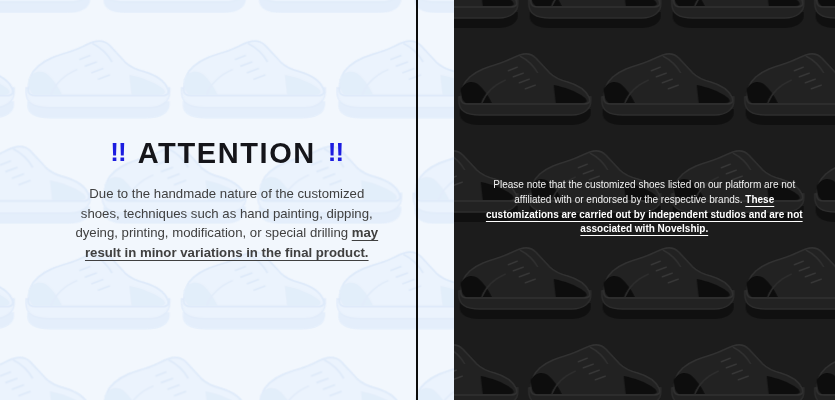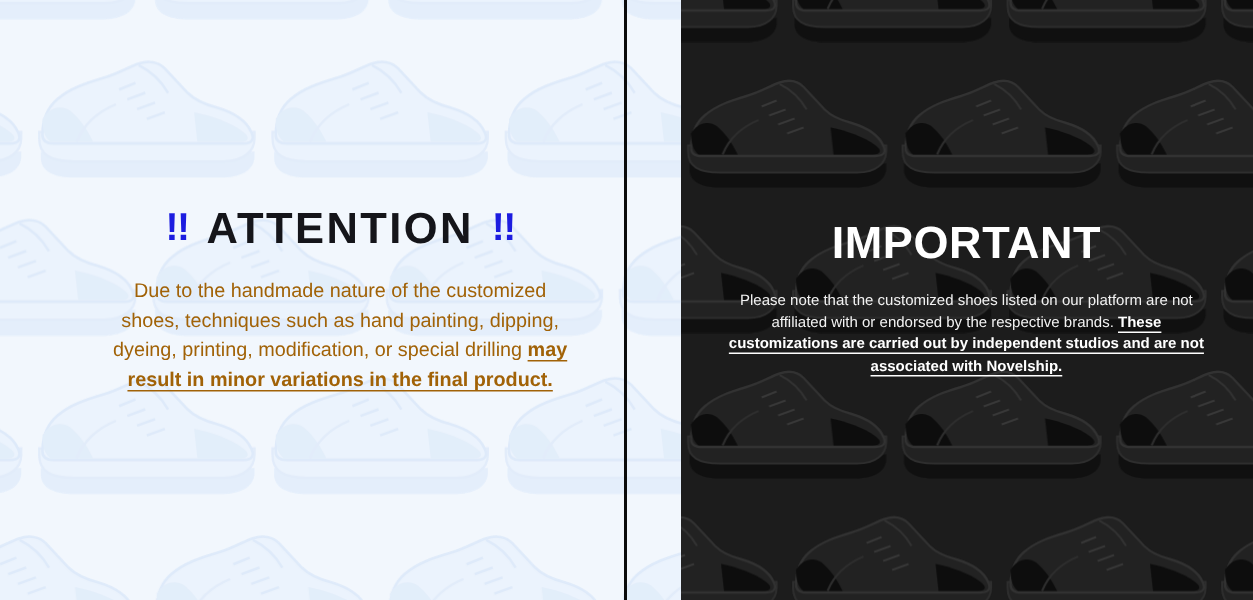--- a/index.html
+++ b/index.html
@@ -78,21 +78,21 @@
     line-height:1.06;
     margin-bottom:15px;
     text-transform:uppercase;
   }
   .heading-right .hr-line { display:block; }
 
   
   .body-left {
     font-size:13.2px;
     line-height:1.48;
-    color:#a16207;
+    color:#404040;
     max-width:310px;
     margin:0 auto;
   }
   .body-right {
     font-size:10px;
     line-height:1.46;
     color:#f2f2f2;
     max-width:330px;
     margin:0 auto;
   }
@@ -255,21 +255,20 @@
           <use href="#sneakerDark" x="-51" y="340"></use>
           <use href="#sneakerDark" x="92" y="340"></use>
           <use href="#sneakerDark" x="235" y="340"></use>
           <use href="#sneakerDark" x="378" y="340"></use>
         </g>
       </svg>
     </div>
 
     <div class="content">
       <h1 class="heading-right">
-        <span class="hr-line">IMPORTANT</span>
       </h1>
 
       <p class="body-right"><span>Please note that the customized shoes listed on our platform are not affiliated with or endorsed by the respective brands. </span><span class="emph-right">These customizations are carried out by independent studios and are not associated with Novelship.</span></p>
     </div>
   </section>
 
   <div class="divider"></div>
 </div>
 
 </body></html>

